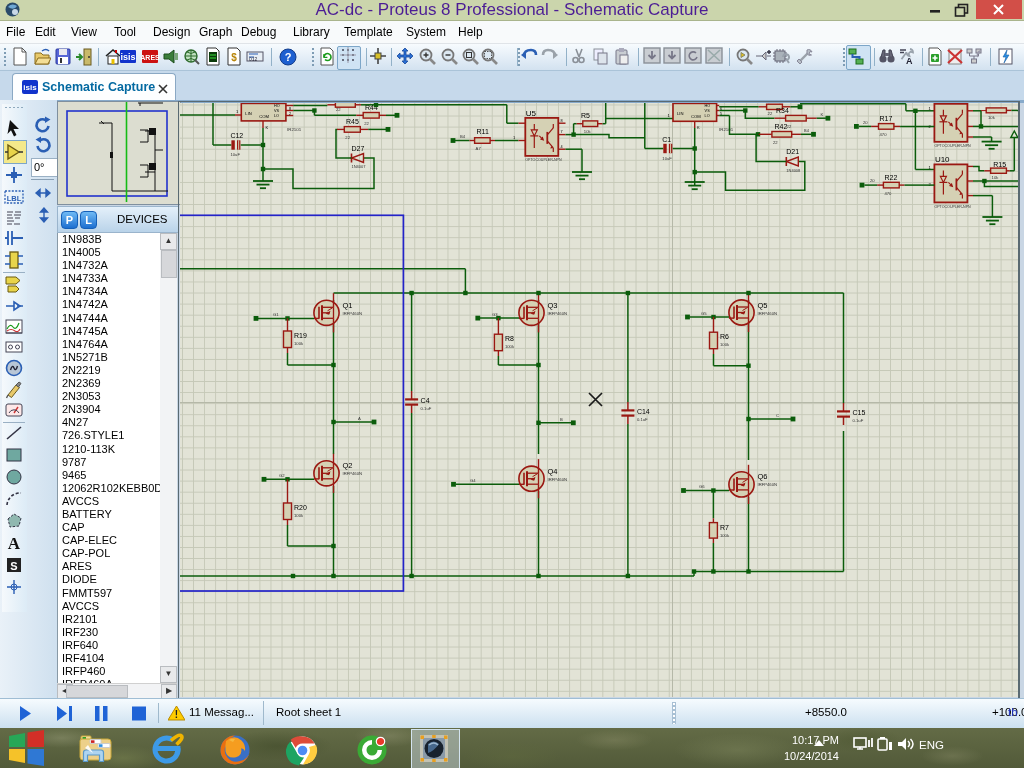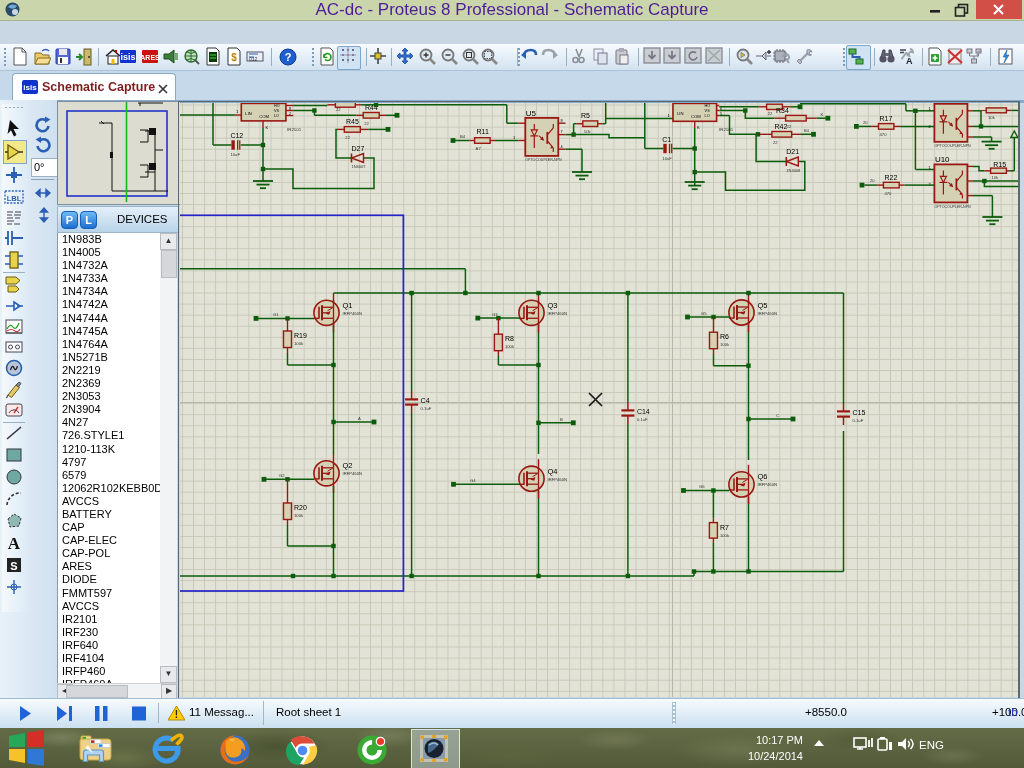--- a/index.html
+++ b/index.html
@@ -12,41 +12,41 @@
   #menubar{left:0;top:21px;width:1024px;height:22px;background:#f8fafb;border-bottom:1px solid #e0e4e8;}
   #menubar span{position:absolute;top:4px;font-size:12px;color:#000;}
   #toolbar{left:0;top:44px;width:1024px;height:26px;background:linear-gradient(#f7fbfe,#d3e2f0);border-bottom:1px solid #aac3d8;}
   .tsep{position:absolute;top:4px;width:1px;height:18px;background:#92b1c8;}
   .thandle{position:absolute;top:3px;width:4px;height:20px;background-image:radial-gradient(circle,#7e9cb4 40%,transparent 45%);background-size:4px 4px;}
   .tbtn-sel{position:absolute;border:1px solid #7da6c8;background:#cfe3f4;border-radius:2px;}
   #tabbar{left:0;top:71px;width:1024px;height:29px;background:#c6d9eb;}
   #tabline{left:0;top:100px;width:1024px;height:3px;background:#87aacb;}
   .tab{position:absolute;border:1px solid #8aa8c4;border-bottom:none;border-radius:4px 4px 0 0;}
   #tab1{left:12px;top:73px;width:162px;height:27px;background:#fdfeff;}
-  #tab1 .tx{position:absolute;left:29px;top:6px;font-size:12.5px;font-weight:bold;color:#7f1d1d;}
+  #tab1 .tx{position:absolute;left:29px;top:6px;font-size:12.5px;font-weight:bold;color:#0369a1;}
   #tab2{left:180px;top:76px;width:158px;height:24px;background:linear-gradient(#eef5fb,#d7e6f3);}
   #tab2 .tx{position:absolute;left:33px;top:5px;font-size:11.5px;color:#222;}
   #leftbg{left:0;top:100px;width:57px;height:598px;background:linear-gradient(90deg,#e9f1f8,#cfe0ef);}
   #iconstrip{left:2px;top:104px;width:25px;height:508px;background:linear-gradient(90deg,#f5f9fc,#dcebf6);}
   #ovpanel{left:57px;top:101px;width:122px;height:102px;background:#dcddd0;border:1px solid #7f8f9e;}
   #devhead{left:57px;top:206px;width:122px;height:27px;background:linear-gradient(#e4f0fa,#b9d3e9);border:1px solid #9ab4cc;box-sizing:border-box;}
   .plbtn{position:absolute;top:4px;width:15px;height:16px;border-radius:4px;background:linear-gradient(#6fbaf5,#1d6fd0);color:#fff;font-weight:bold;font-size:11px;text-align:center;line-height:16px;border:1px solid #1560b8;}
   #devlist{left:57px;top:233px;width:103px;height:450px;background:#fff;border-left:1px solid #8899a6;overflow:hidden;}
   #devlist div{font-size:11px;color:#000;height:13.1px;line-height:13.1px;padding-left:4px;white-space:nowrap;}
   #vsb{left:160px;top:233px;width:17px;height:450px;background:#f2f3f5;}
   #hsb{left:57px;top:683px;width:120px;height:15px;background:#f2f3f5;border-top:1px solid #d0d0d0;}
   .sbtn{position:absolute;background:#e8e9eb;border:1px solid #b9bcc0;color:#333;font-size:8px;text-align:center;}
   #sch{left:180px;top:103px;width:838px;height:594px;background-color:#e2e3d6;
     background-image:linear-gradient(#c5c8b7 1px,transparent 1px),linear-gradient(90deg,#c5c8b7 1px,transparent 1px);
     background-size:11.07px 11.07px;background-position:2px 1.5px;}
   #schborder{left:178px;top:101px;width:841px;height:597px;border:1px solid #5a6a72;border-right:none;}
   #schR{left:1018px;top:101px;width:2px;height:597px;background:#5a6a72;}
   #statusbar{left:0;top:698px;width:1024px;height:30px;background:linear-gradient(#f6fbfe,#cadfef);border-top:1px solid #9fbdd4;}
   #statusbar .fld{position:absolute;top:7px;font-size:11.5px;color:#000;text-align:right;}
-  #taskbar{left:0;top:728px;width:817px;height:40px;background:#4d5337;}
+  #taskbar{left:0;top:728px;width:817px;height:40px;background:#4d5337;padding-left:36px;}
   #tbwall{background:
    radial-gradient(ellipse 50px 14px at 6% 25%, rgba(145,150,115,0.5), transparent 70%),
    radial-gradient(ellipse 60px 18px at 12% 75%, rgba(120,130,80,0.55), transparent 70%),
    radial-gradient(ellipse 80px 22px at 27% 45%, rgba(65,75,42,0.6), transparent 70%),
    radial-gradient(ellipse 50px 16px at 38% 20%, rgba(150,152,118,0.4), transparent 70%),
    radial-gradient(ellipse 70px 20px at 50% 70%, rgba(95,105,62,0.5), transparent 70%),
    radial-gradient(ellipse 55px 15px at 60% 30%, rgba(140,142,105,0.4), transparent 70%),
    radial-gradient(ellipse 90px 24px at 72% 55%, rgba(128,136,95,0.45), transparent 70%),
    radial-gradient(ellipse 60px 18px at 84% 30%, rgba(75,85,48,0.55), transparent 70%),
    radial-gradient(ellipse 45px 14px at 93% 70%, rgba(135,138,102,0.42), transparent 70%),
@@ -66,20 +66,33 @@
     <svg class="abs" style="left:928px;top:4px" width="14" height="12">
         <rect x="2" y="6" width="10" height="2.6" fill="#222"></rect>
       </svg>
     <svg class="abs" style="left:953px;top:2px" width="18" height="16">
       <rect x="5.5" y="2.5" width="9" height="8.5" fill="none" stroke="#222" stroke-width="1.6"></rect>
       <rect x="2.5" y="5.5" width="9" height="8.5" fill="#cbd5ac" stroke="#222" stroke-width="1.6"></rect>
     </svg>
     <div class="abs" id="closebtn"><svg width="46" height="19">
           <path d="M18 5 l9 9 M27 5 l-9 9" stroke="#fff" stroke-width="2"></path>
         </svg></div>
+  </div>
+  <div class="abs" id="menubar">
+    <span style="left:6px">File</span>
+      <span style="left:35px">Edit</span>
+      <span style="left:71px">View</span>
+    <span style="left:114px">Tool</span>
+      <span style="left:153px">Design</span>
+      <span style="left:199px">Graph</span>
+    <span style="left:241px">Debug</span>
+      <span style="left:293px">Library</span>
+      <span style="left:344px">Template</span>
+    <span style="left:406px">System</span>
+      <span style="left:458px">Help</span>
   </div>
   <div class="abs" id="toolbar">
       <div class="thandle" style="left:3px"></div>
       <div class="thandle" style="left:311px"></div>
       <div class="thandle" style="left:517px"></div>
       <div class="thandle" style="left:842px"></div>
       <div class="tsep" style="left:98px"></div>
       <div class="tsep" style="left:271px"></div>
       <div class="tsep" style="left:366px"></div>
       <div class="tsep" style="left:391px"></div>
@@ -445,22 +458,22 @@
       <div>1N4745A</div>
       <div>1N4764A</div>
       <div>1N5271B</div>
       <div>2N2219</div>
       <div>2N2369</div>
       <div>2N3053</div>
       <div>2N3904</div>
       <div>4N27</div>
       <div>726.STYLE1</div>
       <div>1210-113K</div>
-      <div>4797</div>
-      <div>6579</div>
+      <div>9787</div>
+      <div>9465</div>
       <div>12062R102KEBB0D</div>
       <div>AVCCS</div>
       <div>BATTERY</div>
       <div>CAP</div>
       <div>CAP-ELEC</div>
       <div>CAP-POL</div>
       <div>ARES</div>
       <div>DIODE</div>
       <div>FMMT597</div>
       <div>AVCCS</div>

